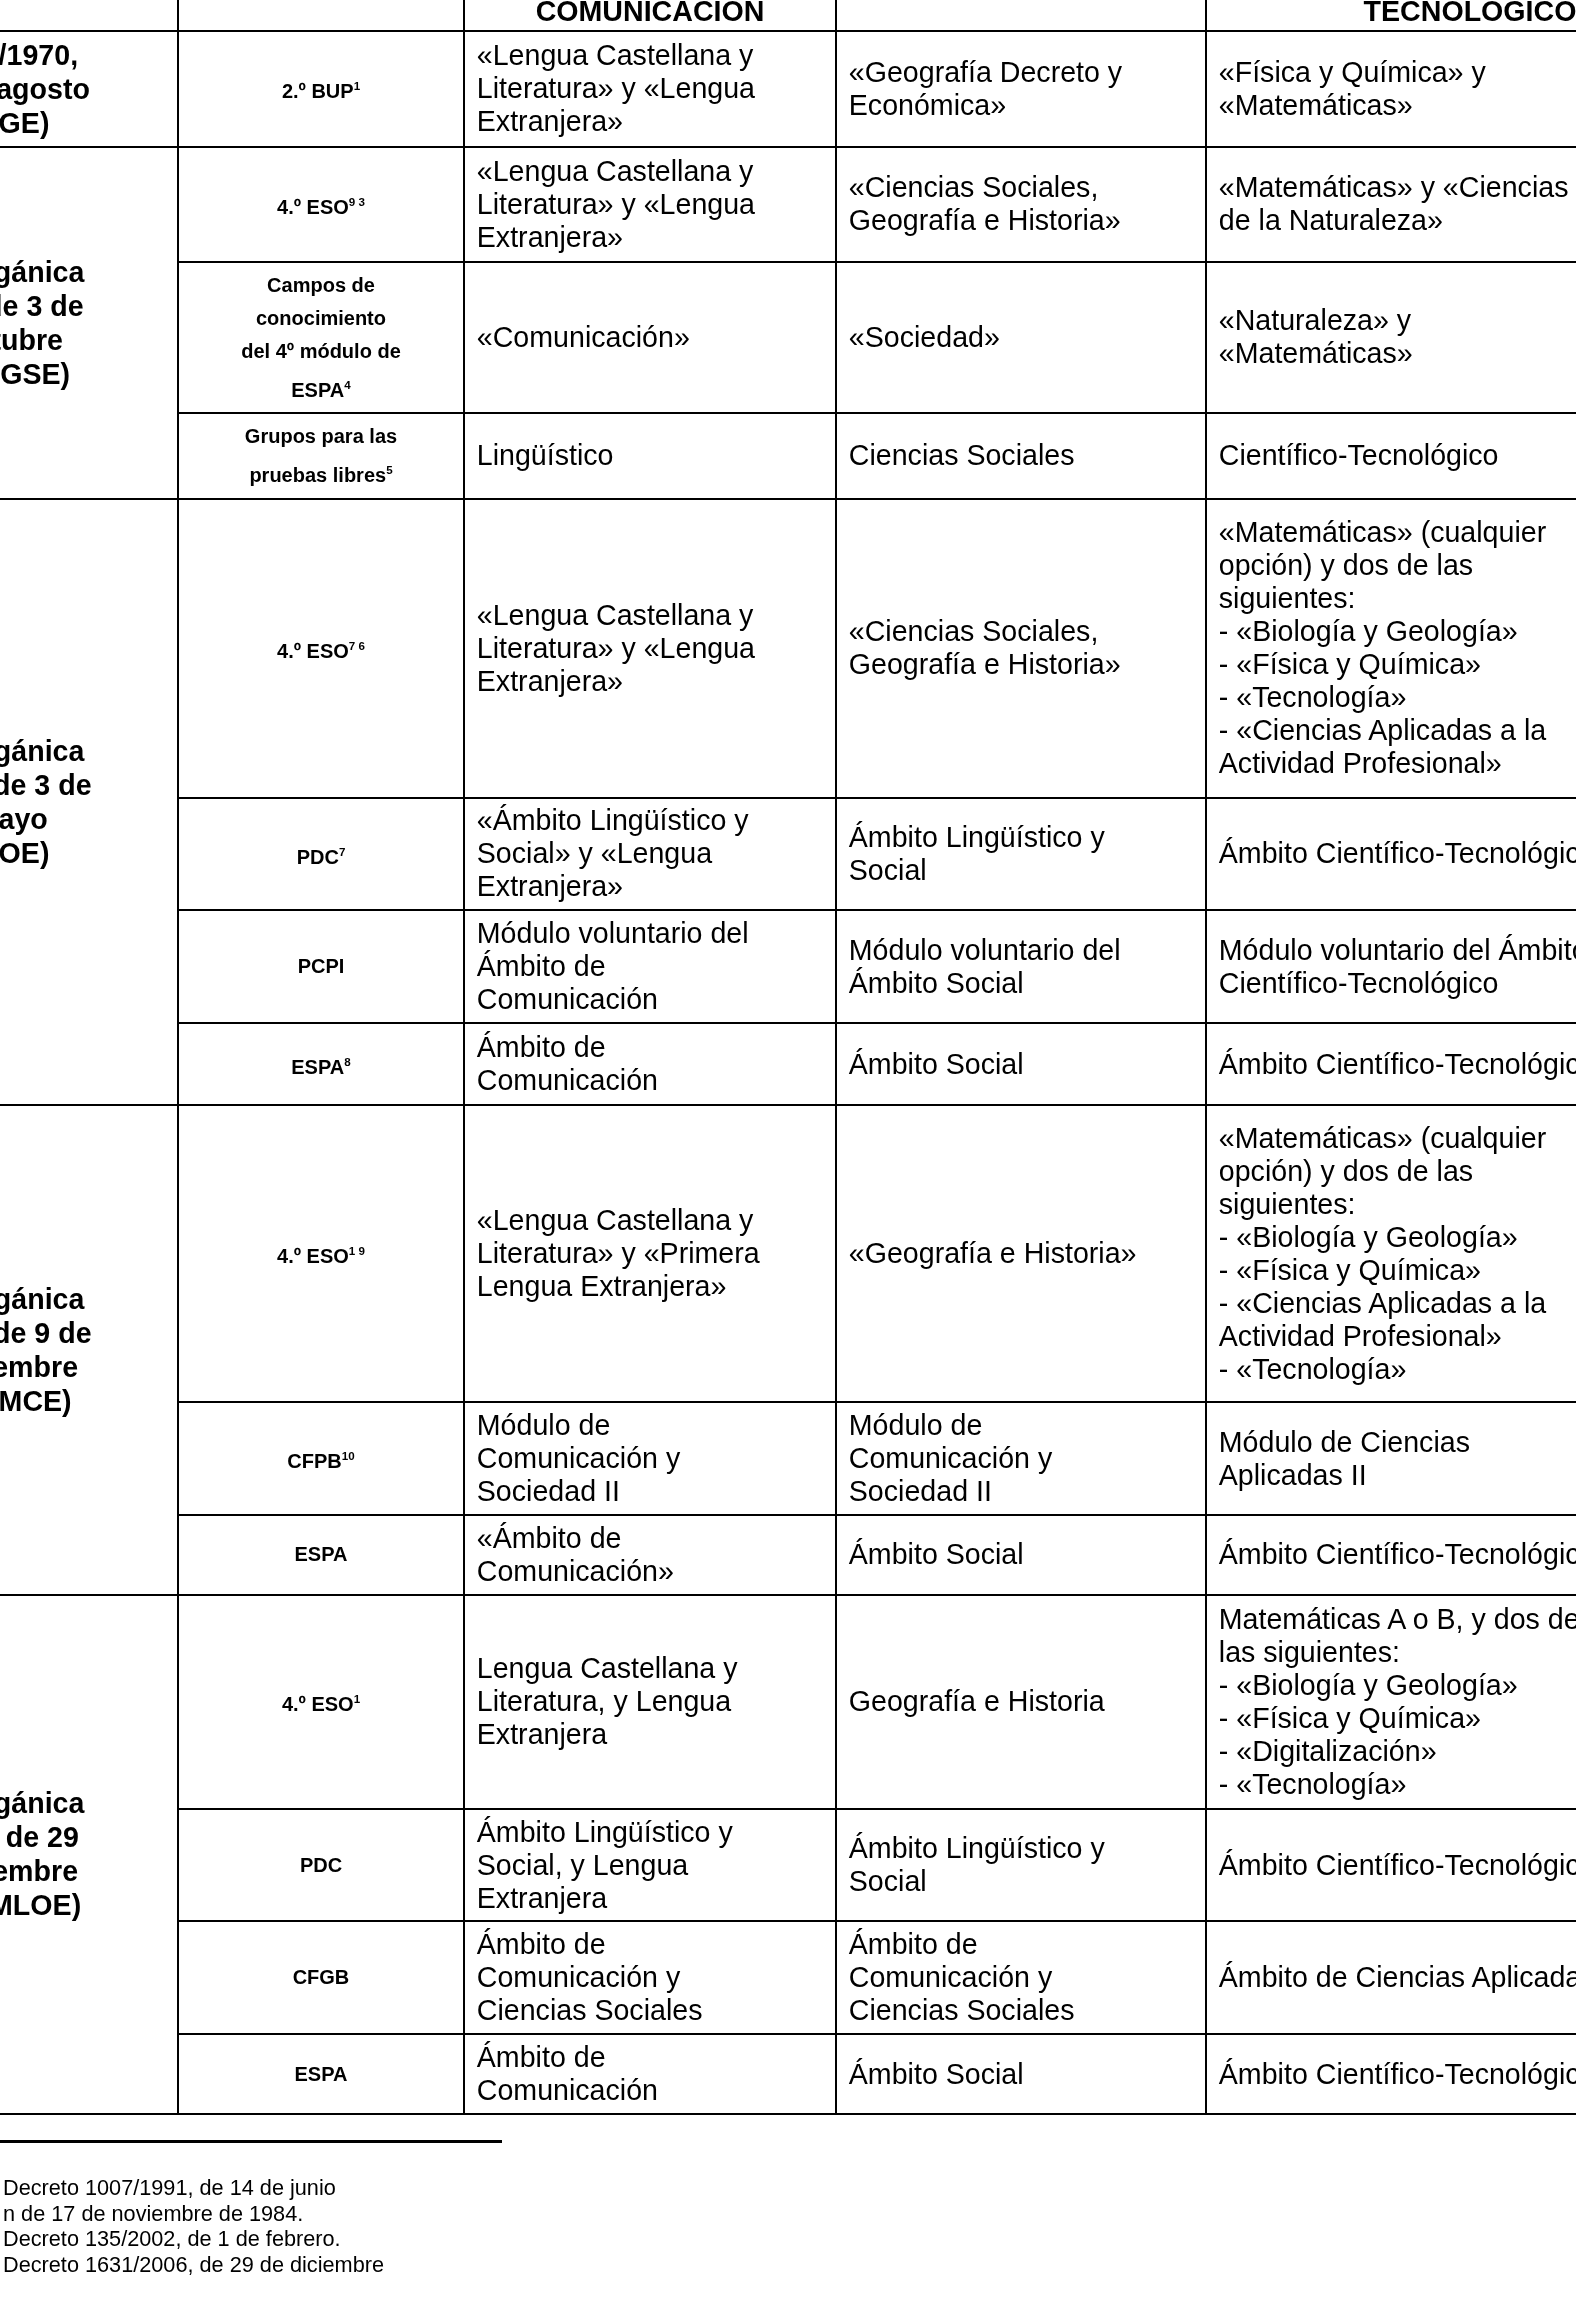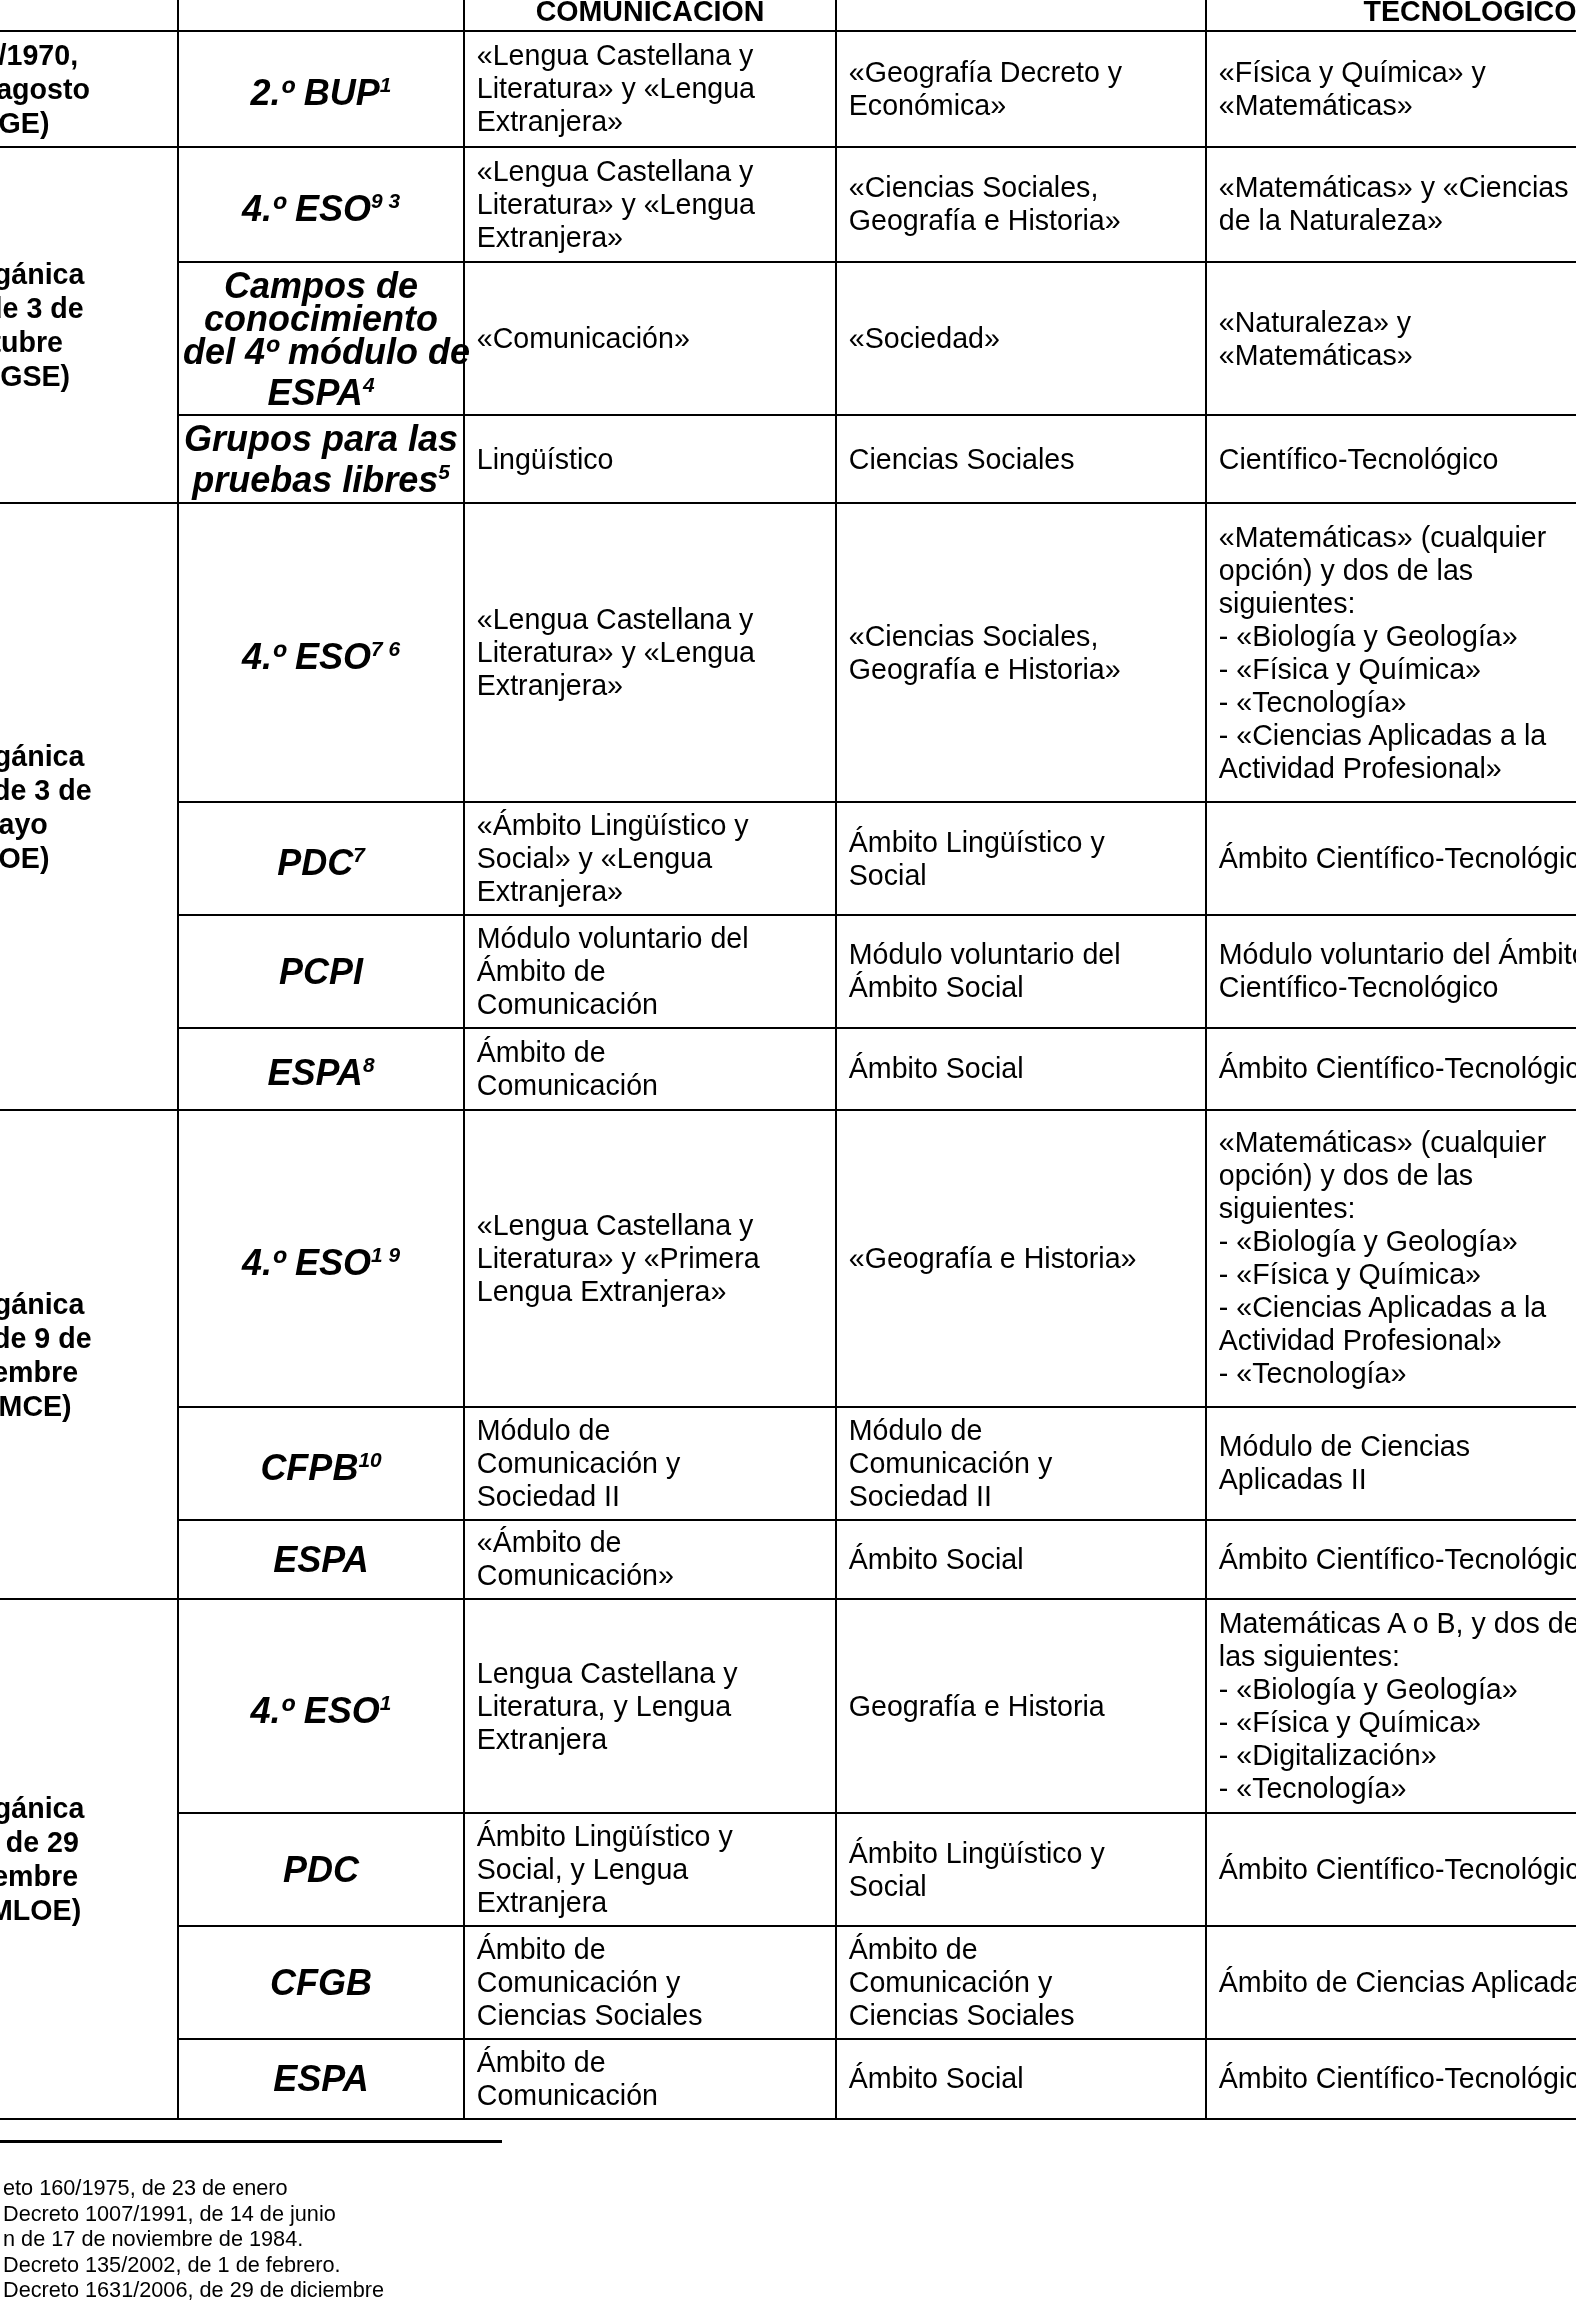--- a/index.html
+++ b/index.html
@@ -13,22 +13,22 @@
   td{border:2px solid #000;vertical-align:middle;padding:5.9px 9.9px;overflow:visible}
   .hdr{
     font-weight:bold;font-size:28.6px;text-align:center;
     vertical-align:bottom;padding-bottom:2px;height:59px;white-space:nowrap;
   }
   .law{
     font-weight:bold;font-size:28.6px;line-height:34px;
     text-align:center;padding:5.9px 5.9px;
   }
   .course{
-    font-weight:bold;font-size:36px;line-height:33px;
-    text-align:center;padding:5.9px 3.9px;font-style:italic;
+    font-weight:bold;font-size:20px;line-height:33px;
+    text-align:center;padding:5.9px 3.9px;
   }
   .subj{font-size:28.6px;line-height:33px;text-align:left;padding-left:11.8px}
   .ln{white-space:nowrap}
   sup{font-size:0.58em;font-weight:bold;vertical-align:super}
   .footrule{position:absolute;left:0;top:2140px;width:502px;height:3px;background:#000}
   .footnotes{position:absolute;left:3px;top:2175px;font-size:21.7px;line-height:25.6px;white-space:nowrap}
 </style>
 </head>
 <body>
 
@@ -350,19 +350,18 @@
           <td class="subj">
             <div class="ln">Ámbito Científico-Tecnológico</div>
           </td>
         </tr>
       </tbody>
   </table>
 </div>
 
 <div class="footrule"></div>
 <div class="footnotes" id="footnotes">
-    <div>eto 160/1975, de 23 de enero</div>
     <div>Decreto 1007/1991, de 14 de junio</div>
     <div>n de 17 de noviembre de 1984.</div>
     <div>Decreto 135/2002, de 1 de febrero.</div>
     <div>Decreto 1631/2006, de 29 de diciembre</div>
   </div>
 
 
 </body></html>

